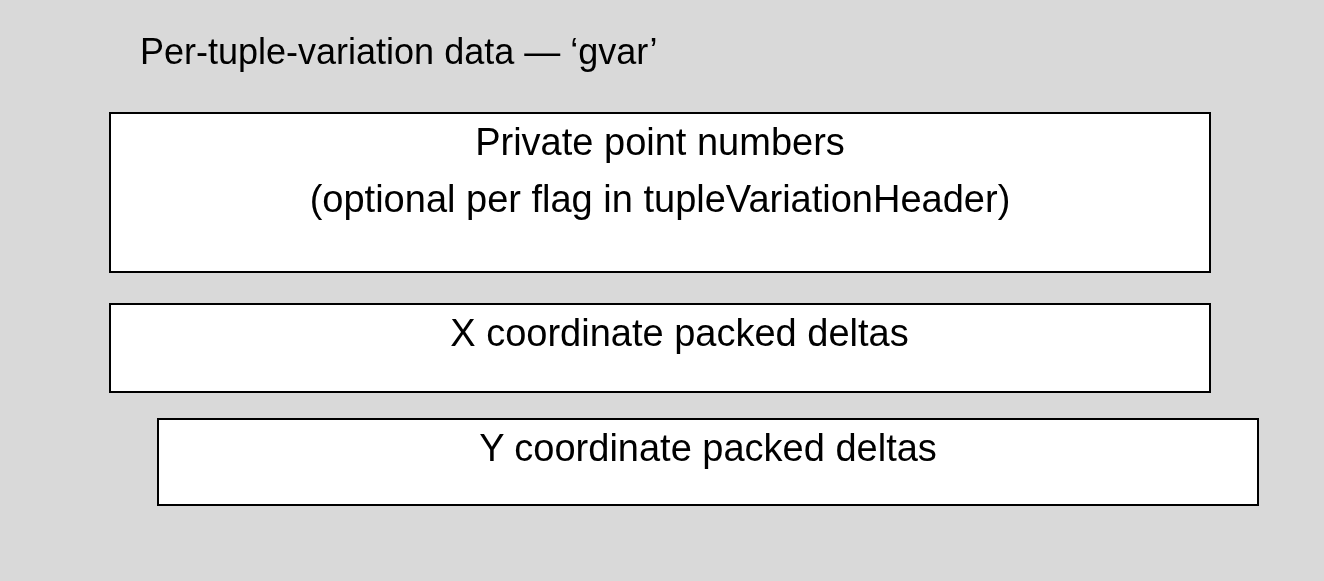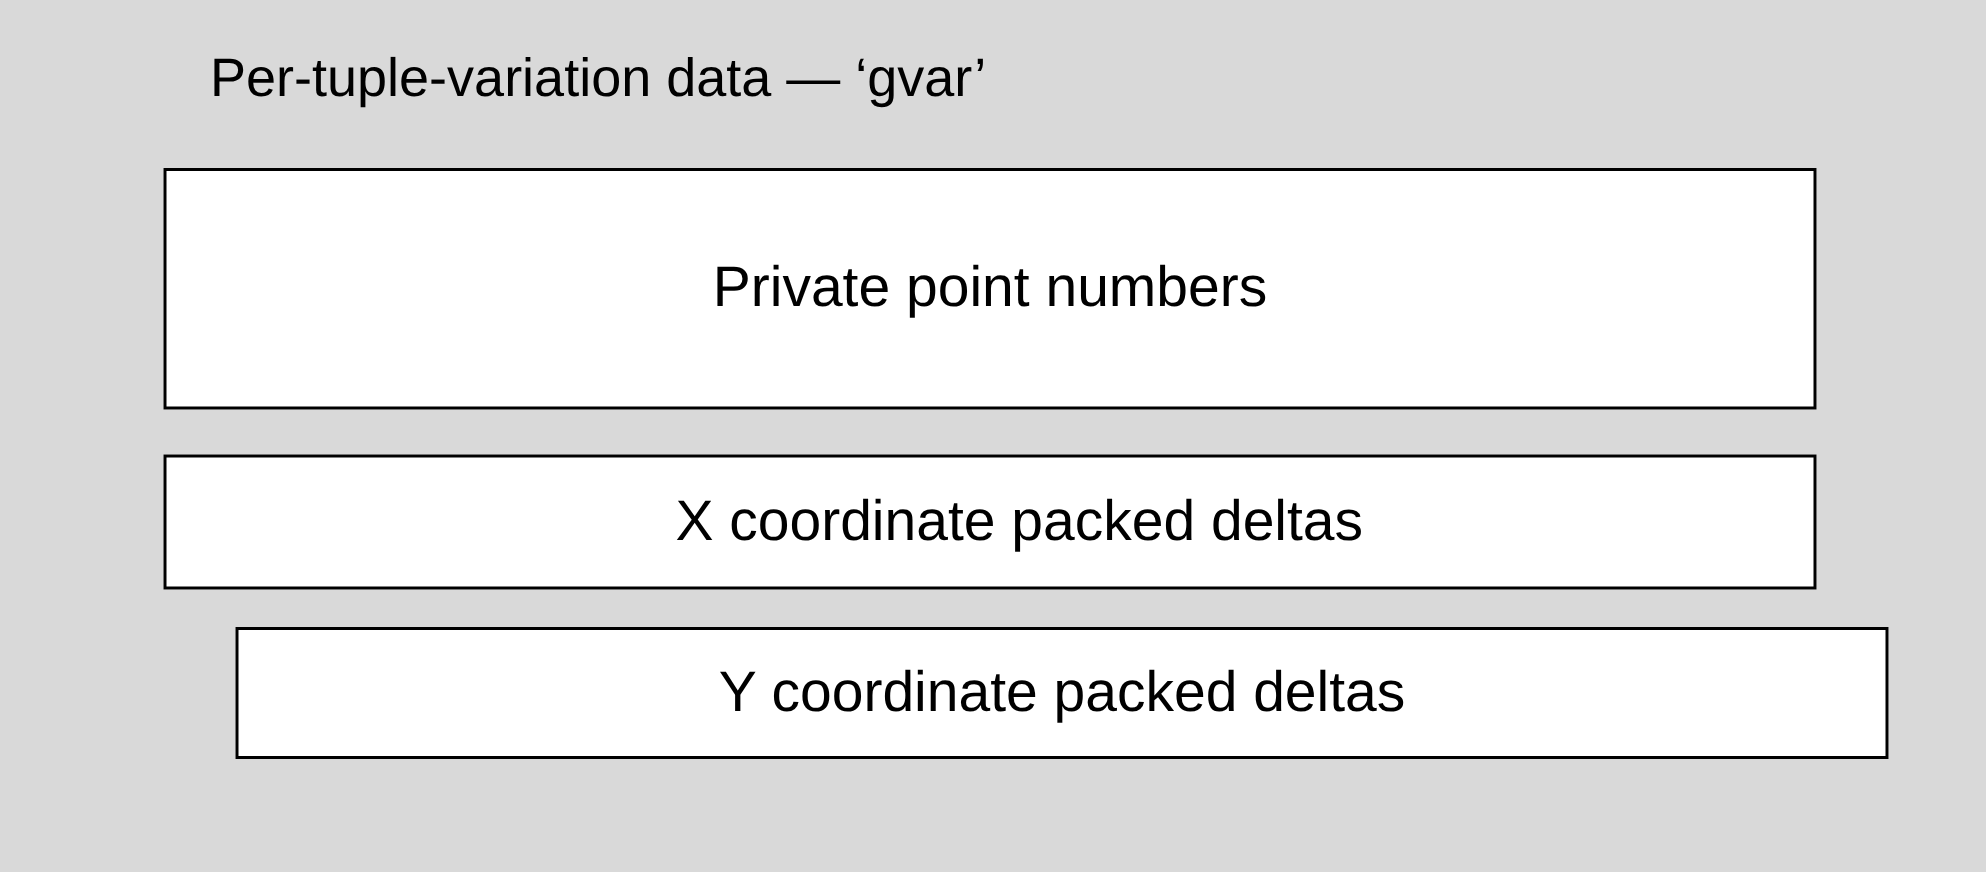--- a/index.html
+++ b/index.html
@@ -28,21 +28,21 @@
   .diagram-box {
     position: absolute;
     left: 109px;
     width: 1102px;
     box-sizing: border-box;
     background: #ffffff;
     border: 2.5px solid #000000;
     display: flex;
     flex-direction: column;
     align-items: center;
-    justify-content: center;
+    justify-content: flex-start;
     text-align: center;
   }
   .box-line {
     font-size: 38px;
     line-height: 57px;
     white-space: nowrap;
     color: #000000;
   }
   #box-private {
     top: 112px;
@@ -59,20 +59,21 @@
     margin-left: 48px;
   }
 </style>
 </head>
 <body>
 
 <div class="diagram-title">Per-tuple-variation data — ‘gvar’</div>
 
 <div class="diagram-box" id="box-private">
   <div class="box-line">Private point numbers</div>
+  <div class="box-line">(optional per flag in tupleVariationHeader)</div>
 </div>
 
 <div class="diagram-box" id="box-xdeltas">
   <div class="box-line">X coordinate packed deltas</div>
 </div>
 
 <div class="diagram-box" id="box-ydeltas">
   <div class="box-line">Y coordinate packed deltas</div>
 </div>
 

